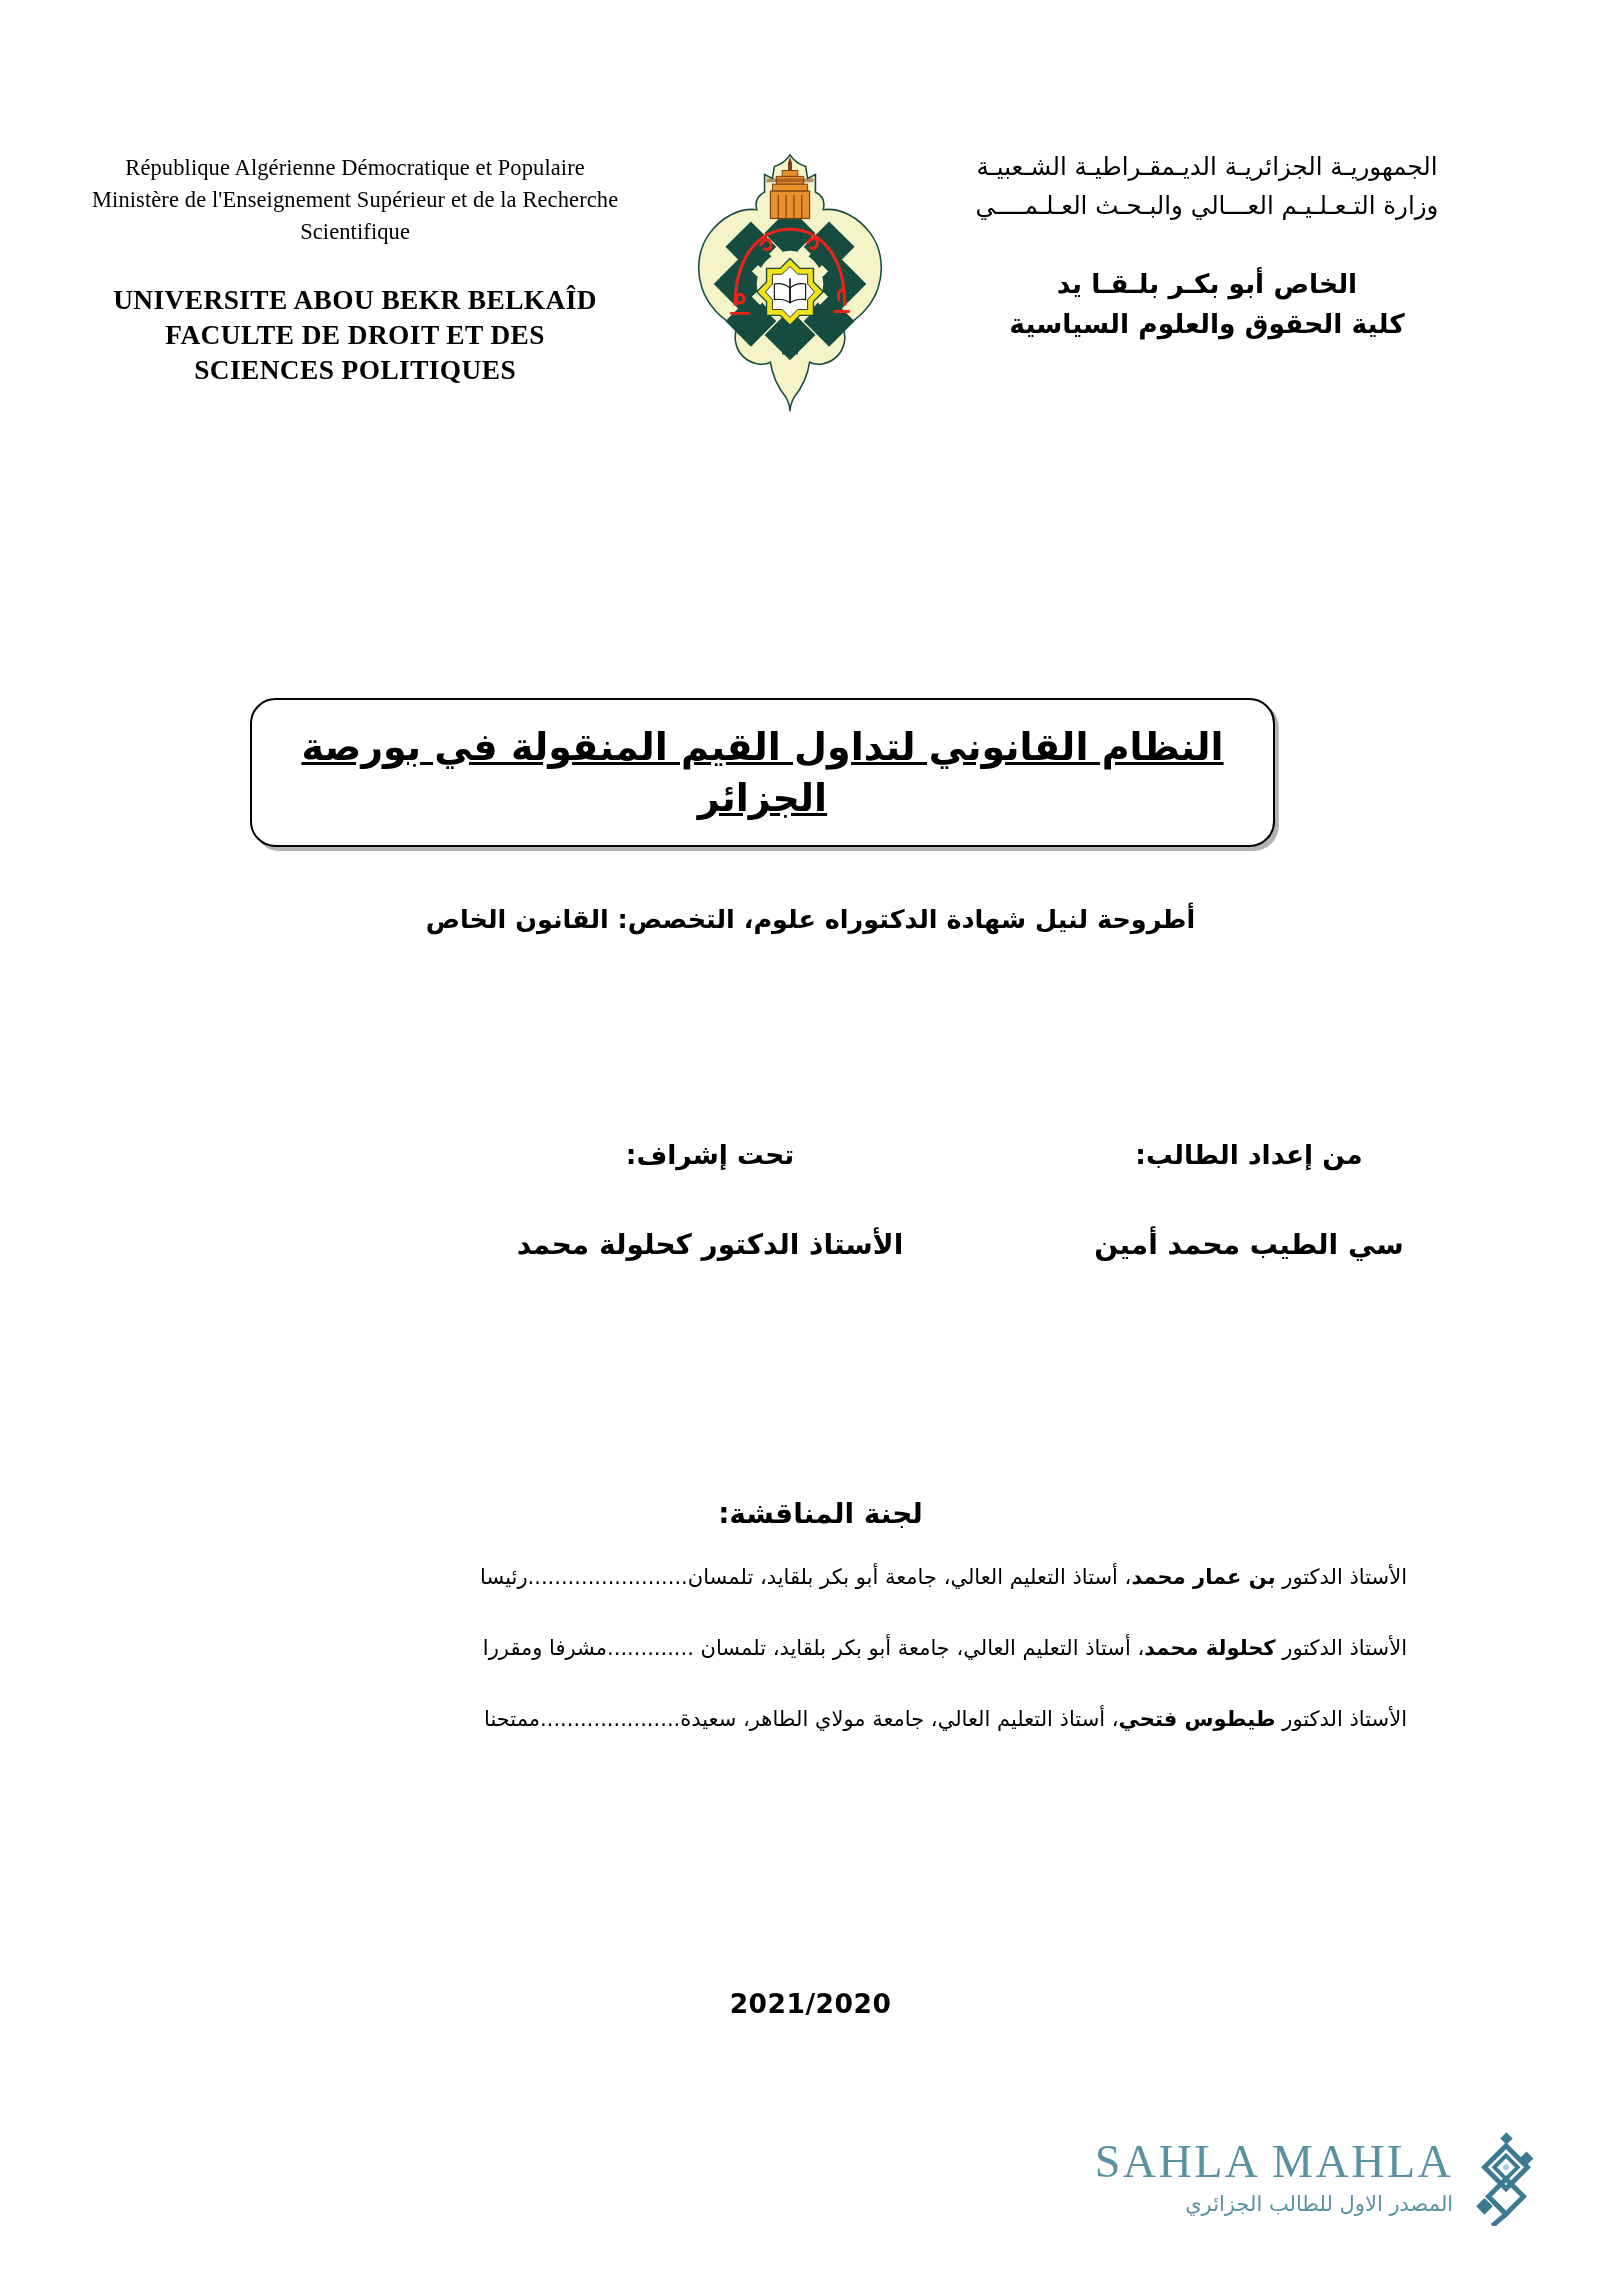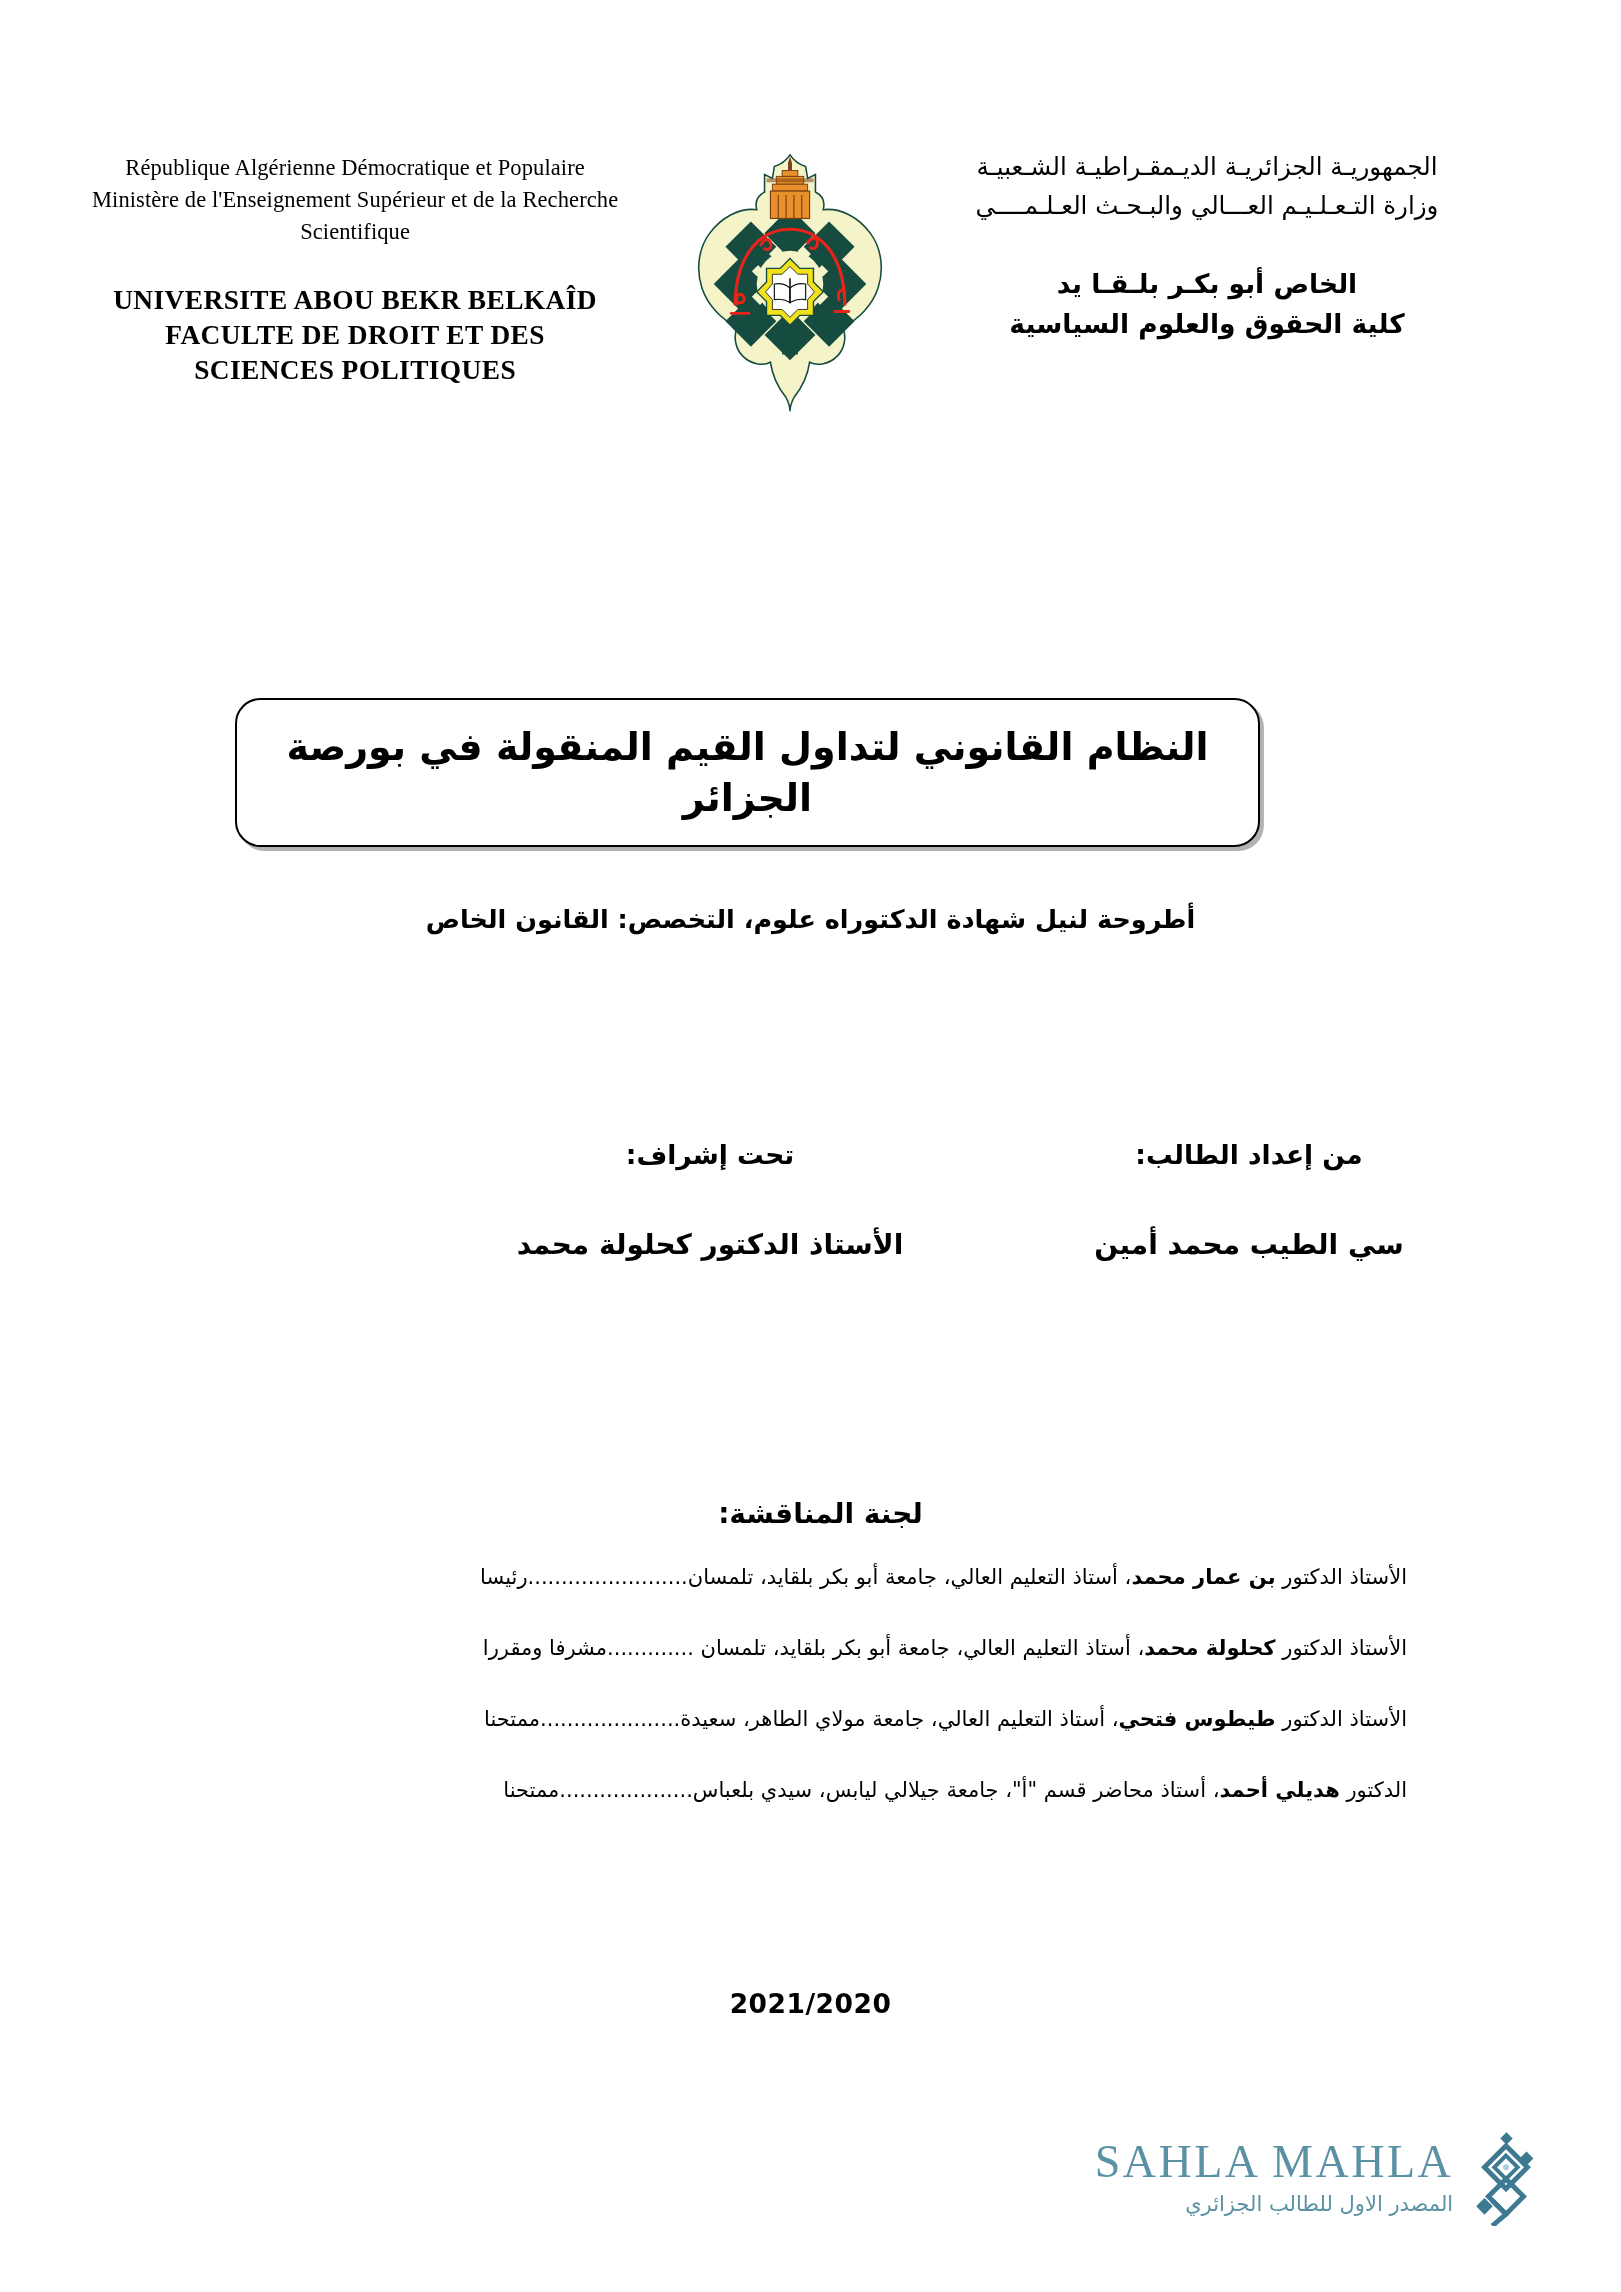--- a/index.html
+++ b/index.html
@@ -81,32 +81,33 @@
     left: 692px;
     top: 149px;
     width: 196px;
     height: 272px;
   }
   .logo svg { display: block; width: 196px; height: 272px; }
 
   
   .title-box {
     position: absolute;
-    left: 235px;
+    left: 250px;
     top: 698px;
     width: 1025px;
     height: 149px;
     border: 2px solid #000000;
     border-radius: 25.5px;
     box-shadow: 3.9px 3.9px 0 rgba(0,0,0,0.30);
     background: #ffffff;
     display: flex;
     align-items: center;
     justify-content: center;
     box-sizing: border-box;
+    text-decoration: underline;
   }
   .title-text {
     direction: rtl;
     text-align: center;
     font-family: "DejaVu Sans", "Liberation Sans", sans-serif;
     font-weight: bold;
     font-size: 38px;
     line-height: 51px;
     letter-spacing: 0.2px;
     padding: 0 25.5px;
@@ -383,23 +384,20 @@
     <div class="jury-list">
       <div class="jury-row">
         <span>الأستاذ الدكتور </span><span class="jb">بن عمار محمد</span><span>، أستاذ التعليم العالي، جامعة أبو بكر بلقايد، تلمسان........................رئيسا</span>
       </div>
       <div class="jury-row">
         <span>الأستاذ الدكتور </span><span class="jb">كحلولة محمد</span><span>، أستاذ التعليم العالي، جامعة أبو بكر بلقايد، تلمسان .............مشرفا ومقررا</span>
       </div>
       <div class="jury-row">
         <span>الأستاذ الدكتور </span><span class="jb">طيطوس فتحي</span><span>، أستاذ التعليم العالي، جامعة مولاي الطاهر، سعيدة.....................ممتحنا</span>
       </div>
-      <div class="jury-row">
-        <span>الدكتور </span><span class="jb">هديلي أحمد</span><span>، أستاذ محاضر قسم "أ"، جامعة جيلالي ليابس، سيدي بلعباس....................ممتحنا</span>
-      </div>
     </div>
   </div>
 
   <div class="year">2021/2020</div>
 
   <div class="watermark">
     <div class="wm-mark">
       <svg viewBox="0 0 86 96" xmlns="http://www.w3.org/2000/svg">
         <g fill="#3d7a92">
           <rect x="40" y="2" width="9" height="9" transform="rotate(45 44.5 6.5)"></rect>

